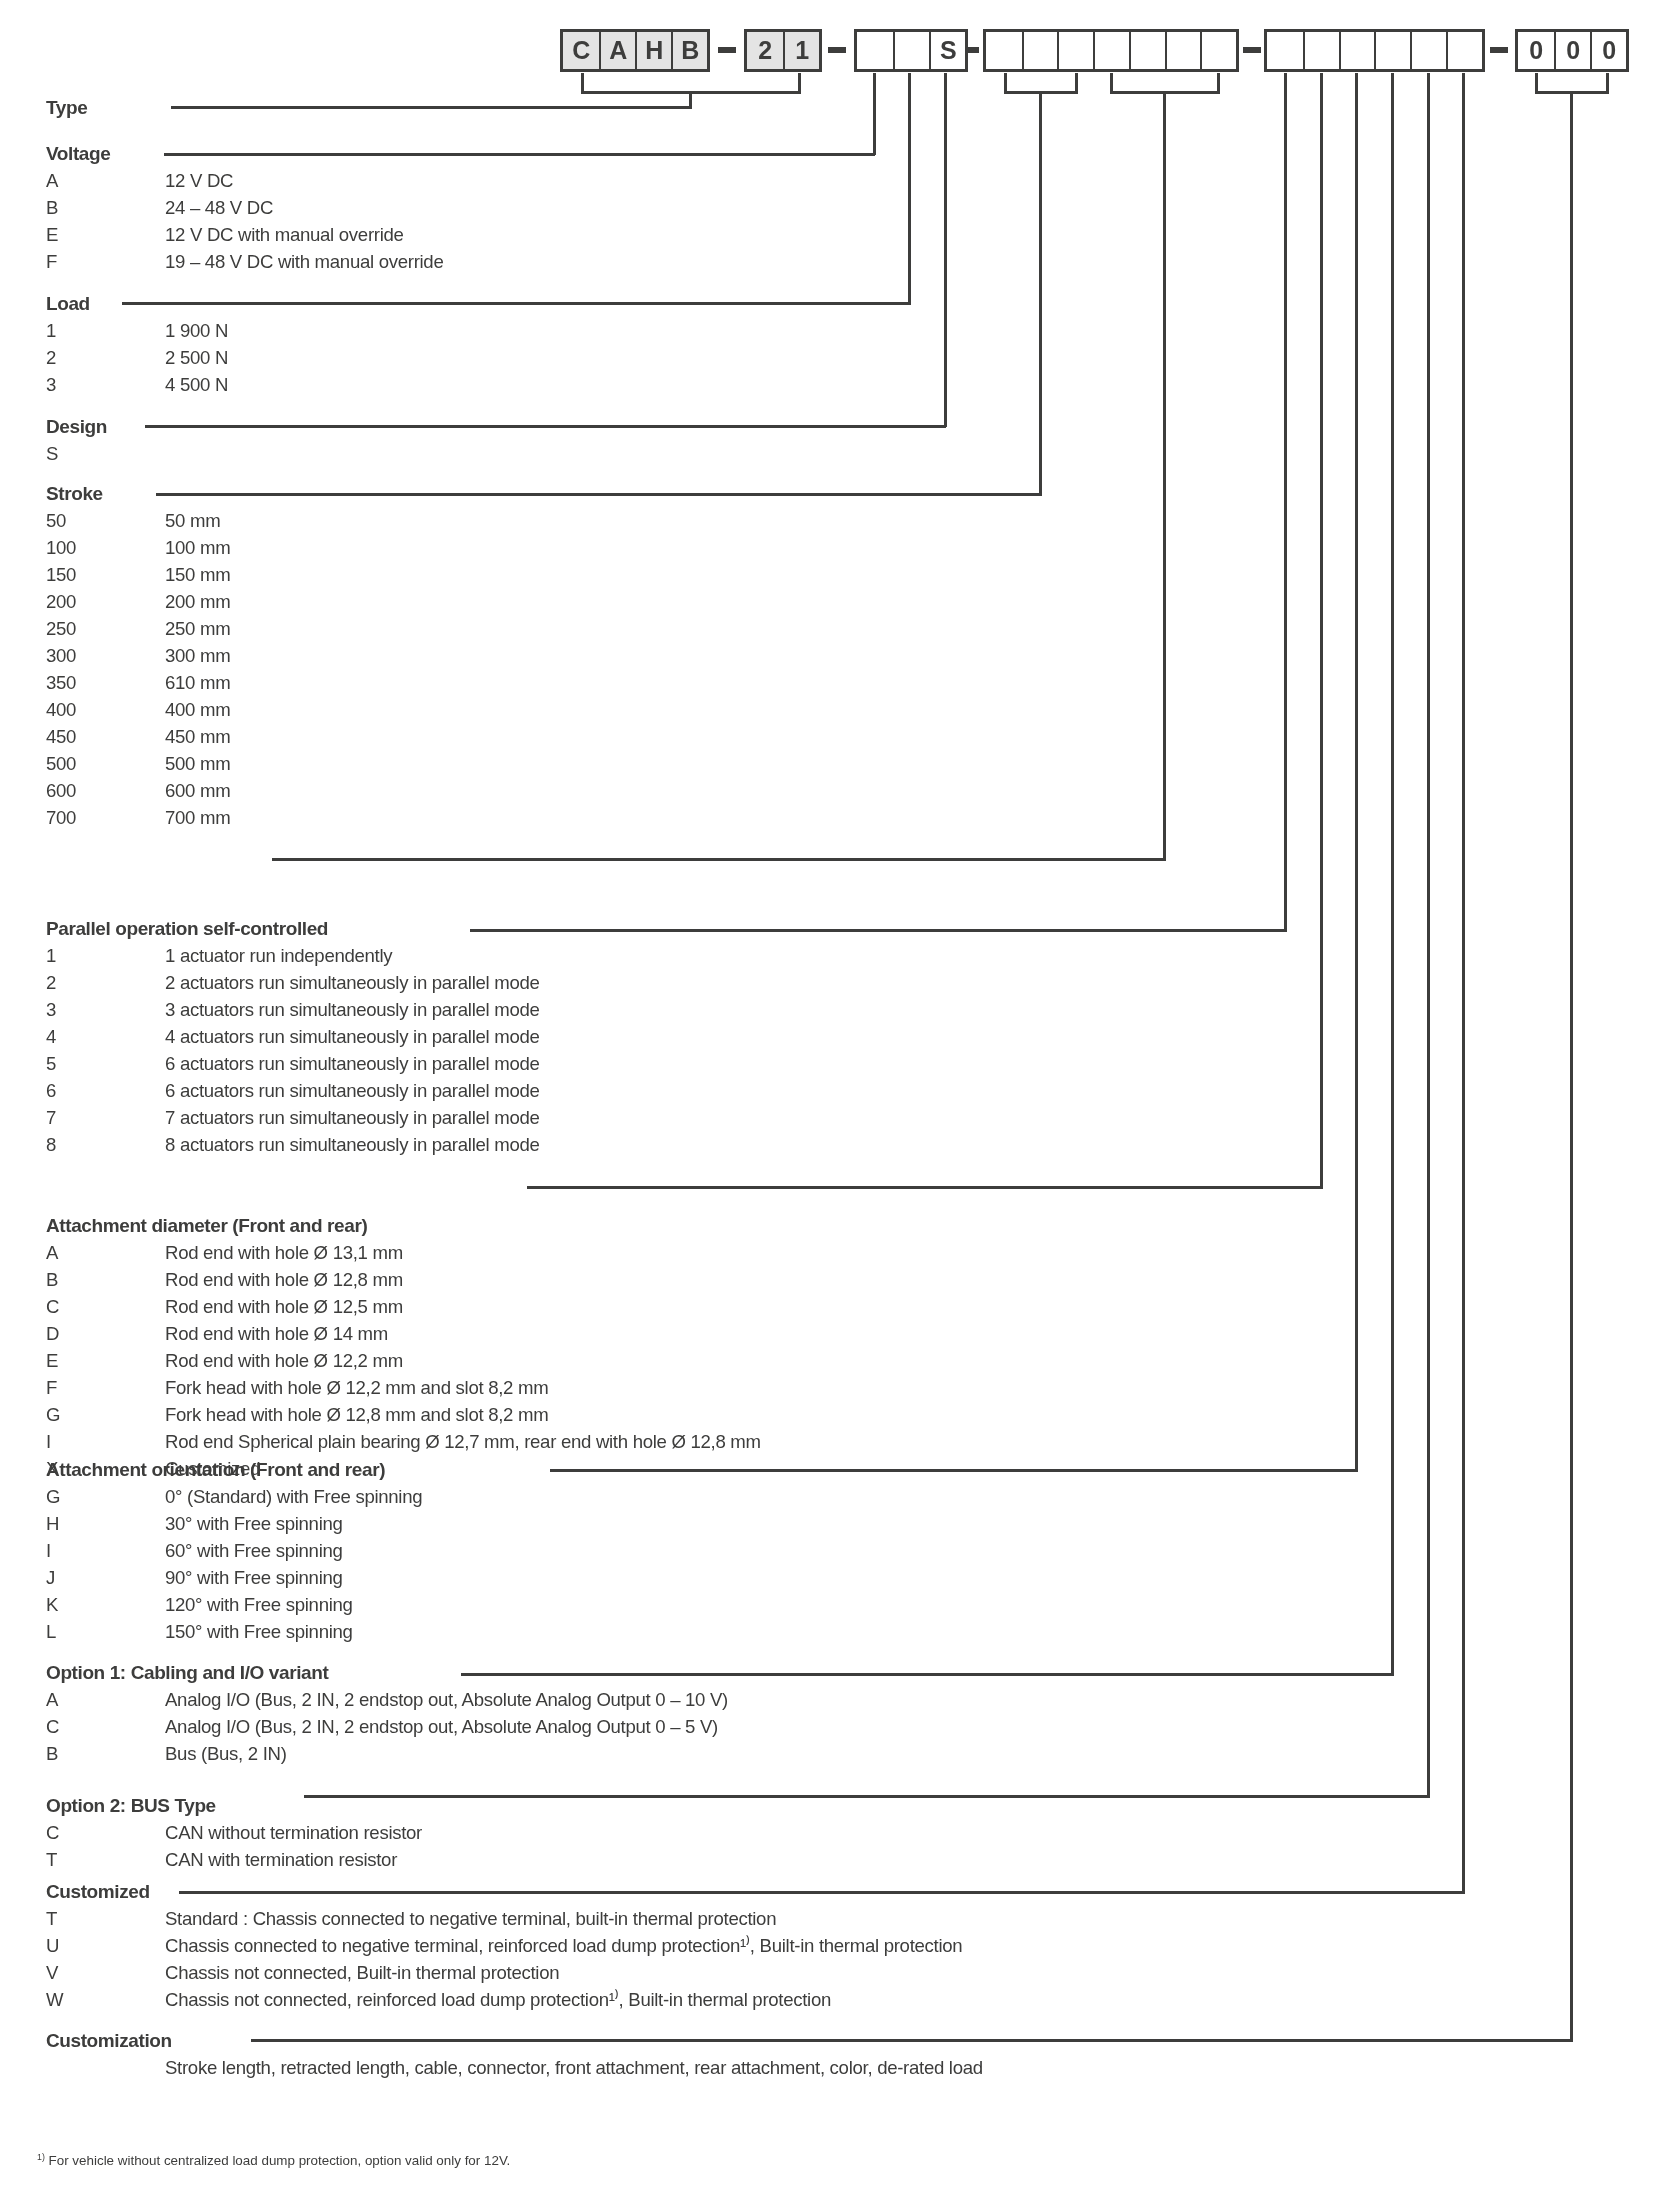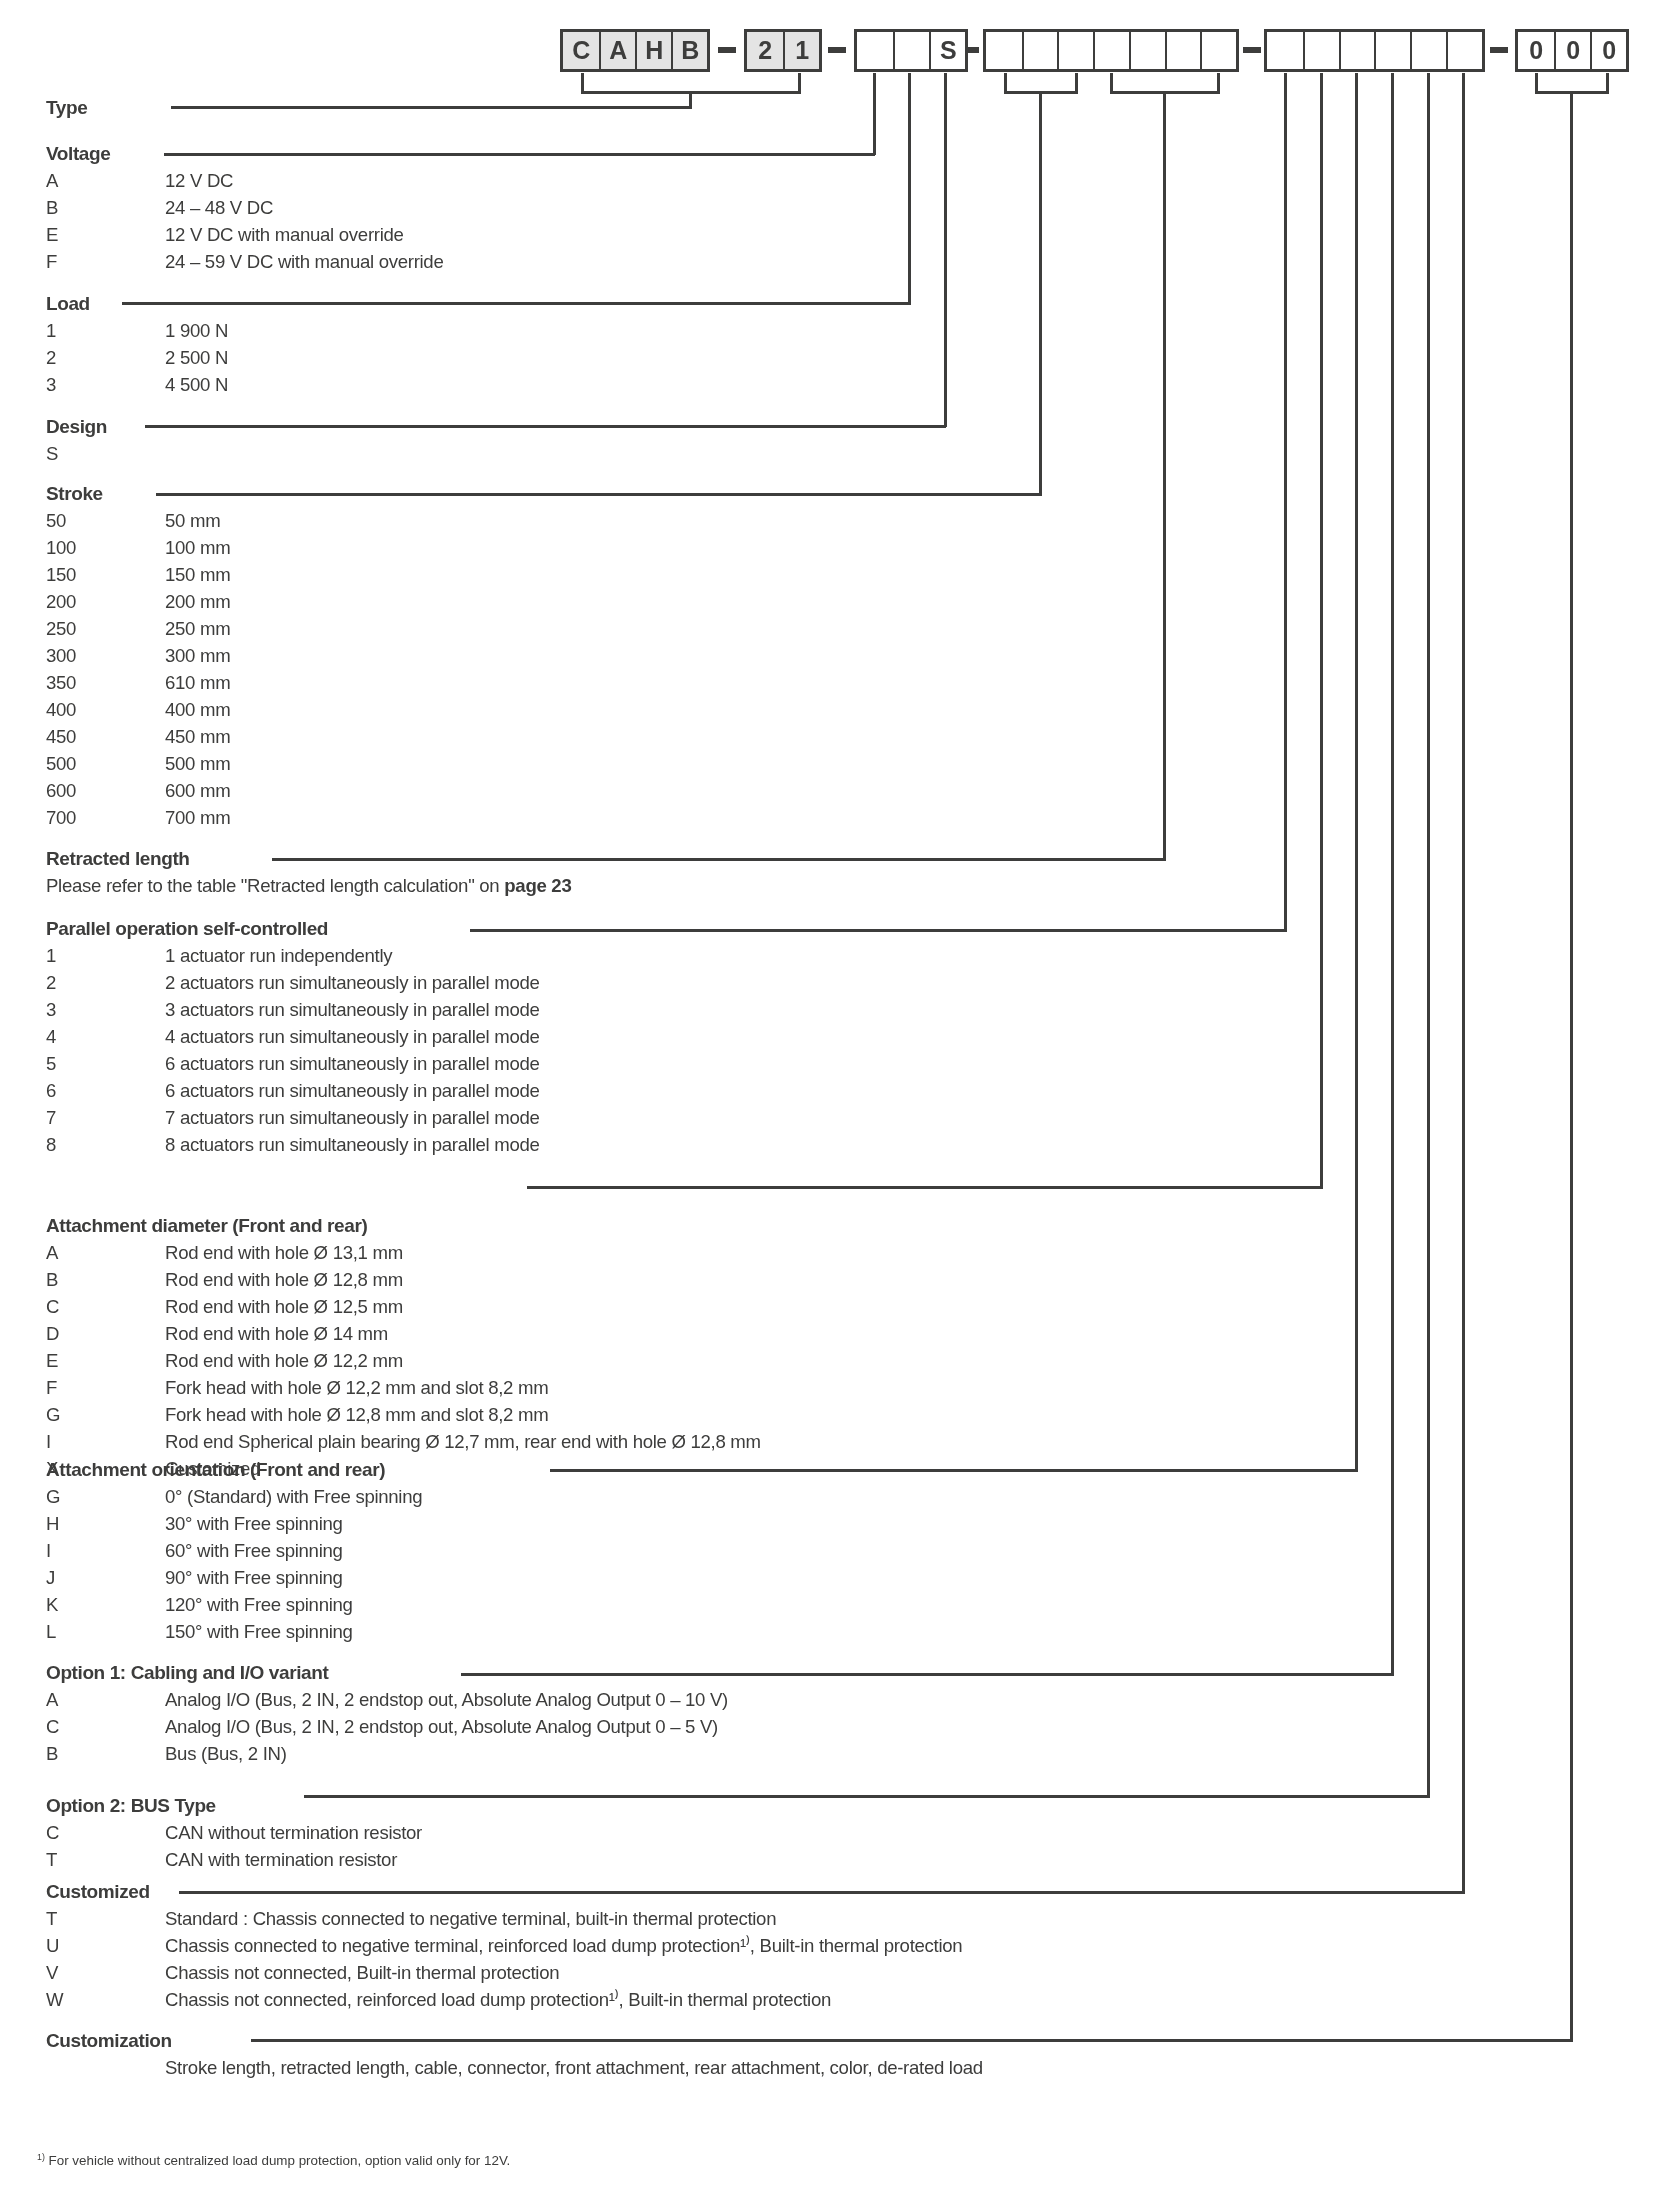--- a/index.html
+++ b/index.html
@@ -151,21 +151,21 @@
     <div class="row">
         <span class="c">B</span>
         <span class="d">24 – 48 V DC</span>
       </div>
     <div class="row">
         <span class="c">E</span>
         <span class="d">12 V DC with manual override</span>
       </div>
     <div class="row">
         <span class="c">F</span>
-        <span class="d">24 – 59 V DC with manual override</span>
+        <span class="d">19 – 48 V DC with manual override</span>
       </div>
   </div>
 
   <div class="sec" style="top:290px;">
     <div class="hdr">Load</div>
     <div class="row">
         <span class="c">1</span>
         <span class="d">1 900 N</span>
       </div>
     <div class="row">
@@ -231,24 +231,20 @@
     <div class="row">
         <span class="c">600</span>
         <span class="d">600 mm</span>
       </div>
     <div class="row">
         <span class="c">700</span>
         <span class="d">700 mm</span>
       </div>
   </div>
 
-  <div class="sec" style="top:845px;">
-    <div class="hdr">Retracted length</div>
-    <div class="note"><span>Please refer to the table "Retracted length calculation" on </span><b>page 23</b></div>
-  </div>
 
   <div class="sec" style="top:915px;">
     <div class="hdr">Parallel operation self-controlled</div>
     <div class="row">
         <span class="c">1</span>
         <span class="d">1 actuator run independently</span>
       </div>
     <div class="row">
         <span class="c">2</span>
         <span class="d">2 actuators run simultaneously in parallel mode</span>

